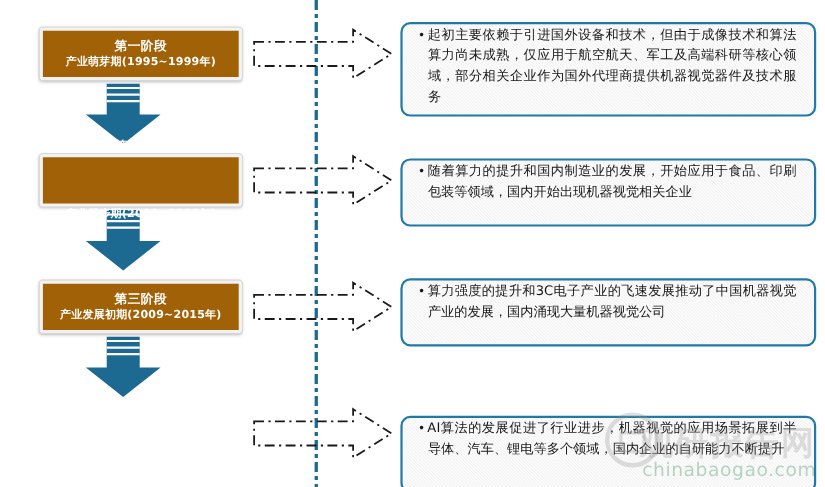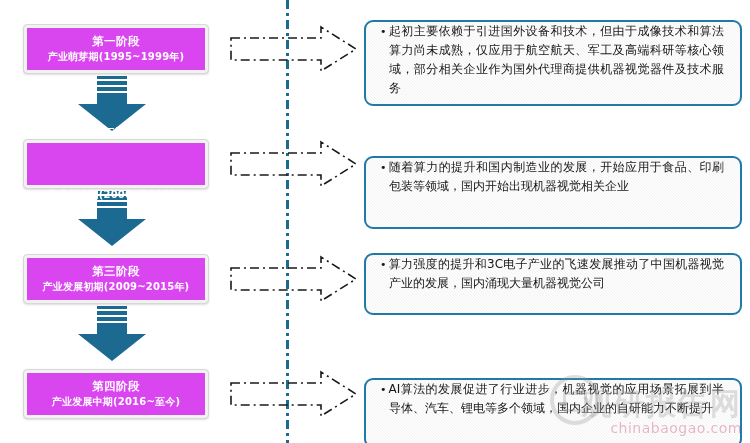--- a/index.html
+++ b/index.html
@@ -17,23 +17,23 @@
        #1b6a90 0px,#1b6a90 9px,
        rgba(0,0,0,0) 9px,rgba(0,0,0,0) 13px,
        #1b6a90 13px,#1b6a90 16px,
        rgba(0,0,0,0) 16px,rgba(0,0,0,0) 20px);
     z-index:1;
   }
 
   
   .stage{
     position:absolute;
-    left:24px;width:184px;height:48px;
+    left:36px;width:184px;height:48px;
     box-sizing:border-box;
-    background:#d946ef;
+    background:#a16207;
     border:3px solid #f2f2f2;
     outline:1px solid #d8d8d8;
     border-radius:3px;
     box-shadow:0 1px 3px rgba(0,0,0,.28);
     display:flex;flex-direction:column;
     align-items:center;justify-content:center;
     color:#ffffff;
     z-index:3;
   }
   .stage .l1{
@@ -102,21 +102,21 @@
     pointer-events:none;
     user-select:none;
     text-align:right;
     opacity:.30;
   }
   .wm .cn{
     font-size:30px;font-weight:bold;color:#9a9a9a;
     letter-spacing:2px;line-height:30px;white-space:nowrap;
   }
   .wm .en{
-    font-size:14px;color:#be185d;letter-spacing:.5px;line-height:18px;
+    font-size:17px;color:#15803d;letter-spacing:.5px;line-height:18px;
   }
   .wm-ring{
     position:absolute;
     right:150px;bottom:18px;
     width:42px;height:42px;border-radius:50%;
     border:4px solid rgba(150,150,150,.30);
     z-index:5;pointer-events:none;
   }
   .wm-ring:after{
     content:"";position:absolute;left:9px;top:13px;
@@ -170,21 +170,21 @@
       <line x1="20" y1="16" x2="50" y2="16" stroke="#ffffff" stroke-width="2"></line>
     </svg>
   </div>
 
   <div class="hconn" style="top:139px;">
     <svg width="130" height="50" viewBox="0 0 130 50">
       <polygon points="2,14 92,14 92,3 127,25 92,47 92,36 2,36" fill="none" stroke="#1a1a1a" stroke-width="1.6" stroke-dasharray="9,4,2,4"></polygon>
     </svg>
   </div>
 
-  <div class="desc" style="top:144px;height:73px;">
+  <div class="desc" style="top:132px;height:62px;">
     <div class="inner">
       <p>随着算力的提升和国内制造业的发展，开始应用于食品、印刷包装等领域，国内开始出现机器视觉相关企业</p>
     </div>
   </div>
 
   <div class="stage" style="top:255px;">
     <div class="l1">第三阶段</div>
     <div class="l2">产业发展初期(2009~2015年)</div>
   </div>
 
@@ -202,24 +202,20 @@
       <polygon points="2,14 92,14 92,3 127,25 92,47 92,36 2,36" fill="none" stroke="#1a1a1a" stroke-width="1.6" stroke-dasharray="9,4,2,4"></polygon>
     </svg>
   </div>
 
   <div class="desc" style="top:241px;height:62px;">
     <div class="inner">
       <p>算力强度的提升和3C电子产业的飞速发展推动了中国机器视觉产业的发展，国内涌现大量机器视觉公司</p>
     </div>
   </div>
 
-  <div class="stage" style="top:370px;">
-    <div class="l1">第四阶段</div>
-    <div class="l2">产业发展中期(2016~至今)</div>
-  </div>
 
   <div class="hconn" style="top:369px;">
     <svg width="130" height="50" viewBox="0 0 130 50">
       <polygon points="2,14 92,14 92,3 127,25 92,47 92,36 2,36" fill="none" stroke="#1a1a1a" stroke-width="1.6" stroke-dasharray="9,4,2,4"></polygon>
     </svg>
   </div>
 
   <div class="desc" style="top:366px;height:70px;">
     <div class="inner">
       <p>AI算法的发展促进了行业进步，机器视觉的应用场景拓展到半导体、汽车、锂电等多个领域，国内企业的自研能力不断提升</p>

